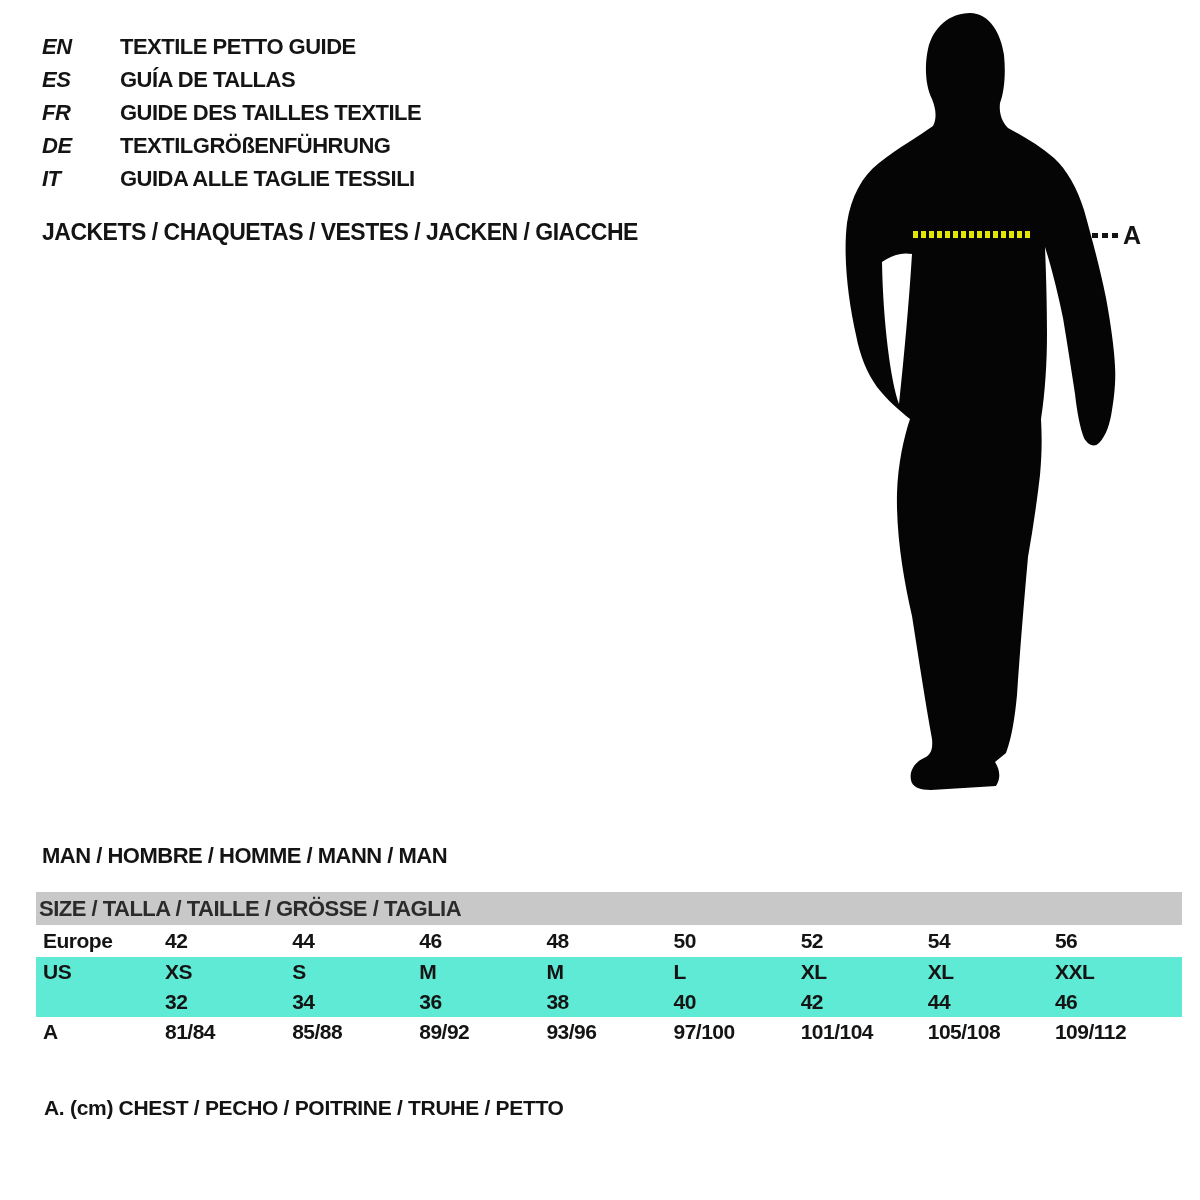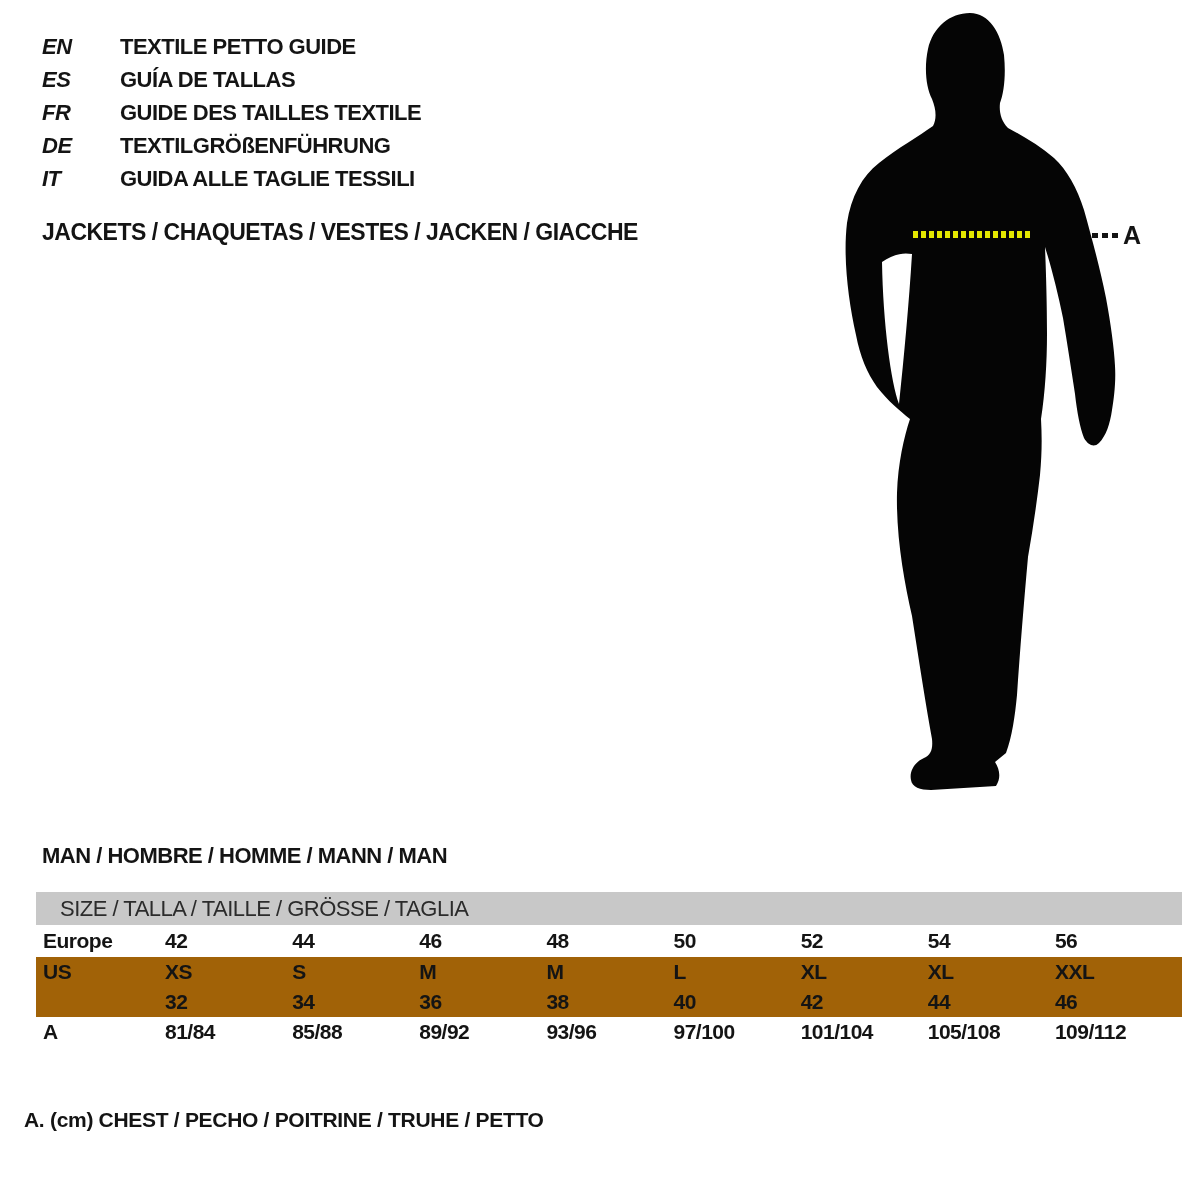--- a/index.html
+++ b/index.html
@@ -36,30 +36,30 @@
   }
   .a-label { position:absolute; left:303px; top:221px; font-size:25px; font-weight:bold; }
 
   
   .man-title { position:absolute; left:42px; top:843px; font-size:22px; font-weight:bold; letter-spacing:-0.5px; white-space:nowrap; }
 
   
   .size-table { position:absolute; left:36px; top:892px; width:1146px; }
   .st-header {
     height:33px; background:#c8c8c8; display:flex; align-items:center;
-    padding-left:24px; font-size:22px; font-weight:normal; color:#2b2b2b; letter-spacing:-0.5px;
+    padding-left:3px; font-size:22px; font-weight:bold; color:#2b2b2b; letter-spacing:-0.5px;
   }
   .st-row { display:flex; align-items:center; height:30px; }
   .st-row.first { height:32px; }
-  .st-row.shaded { background:#a16207; }
+  .st-row.shaded { background:#5eead4; }
   .st-label { width:129px; padding-left:7px; font-size:21px; font-weight:bold; letter-spacing:-0.5px; }
   .st-cell { flex:1; font-size:21px; font-weight:bold; letter-spacing:-0.5px; }
 
   
-  .footnote { position:absolute; left:24px; top:1096px; font-size:21px; font-weight:bold; letter-spacing:-0.3px; white-space:nowrap;margin-top:12px; }
+  .footnote { position:absolute; left:44px; top:1096px; font-size:21px; font-weight:bold; letter-spacing:-0.3px; white-space:nowrap; }
 </style>
 </head>
 <body>
 
 <div class="canvas">
 
   <div class="lang-block">
     <div class="lang-row">
       <span class="lang-code">EN</span>
       <span class="lang-title">TEXTILE PETTO GUIDE</span>

